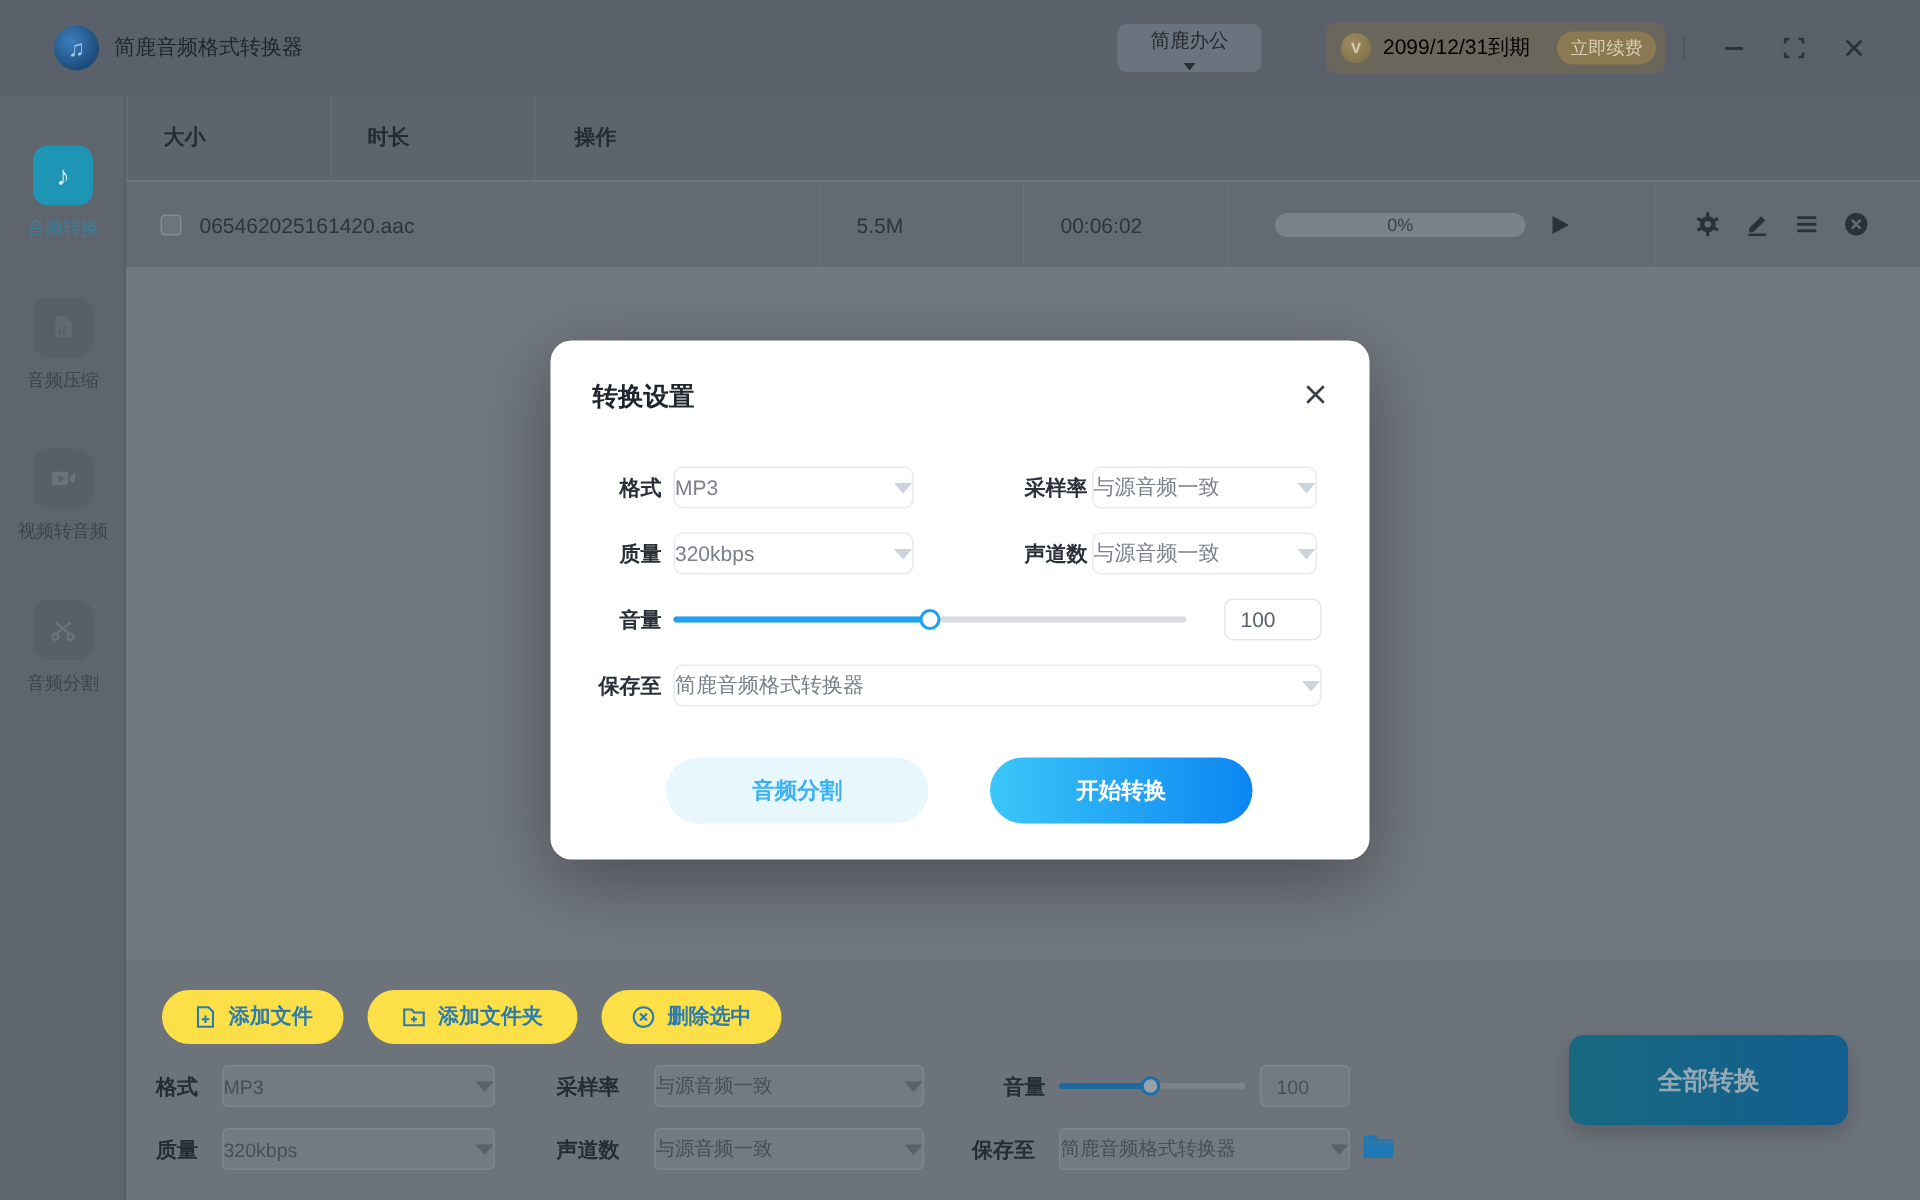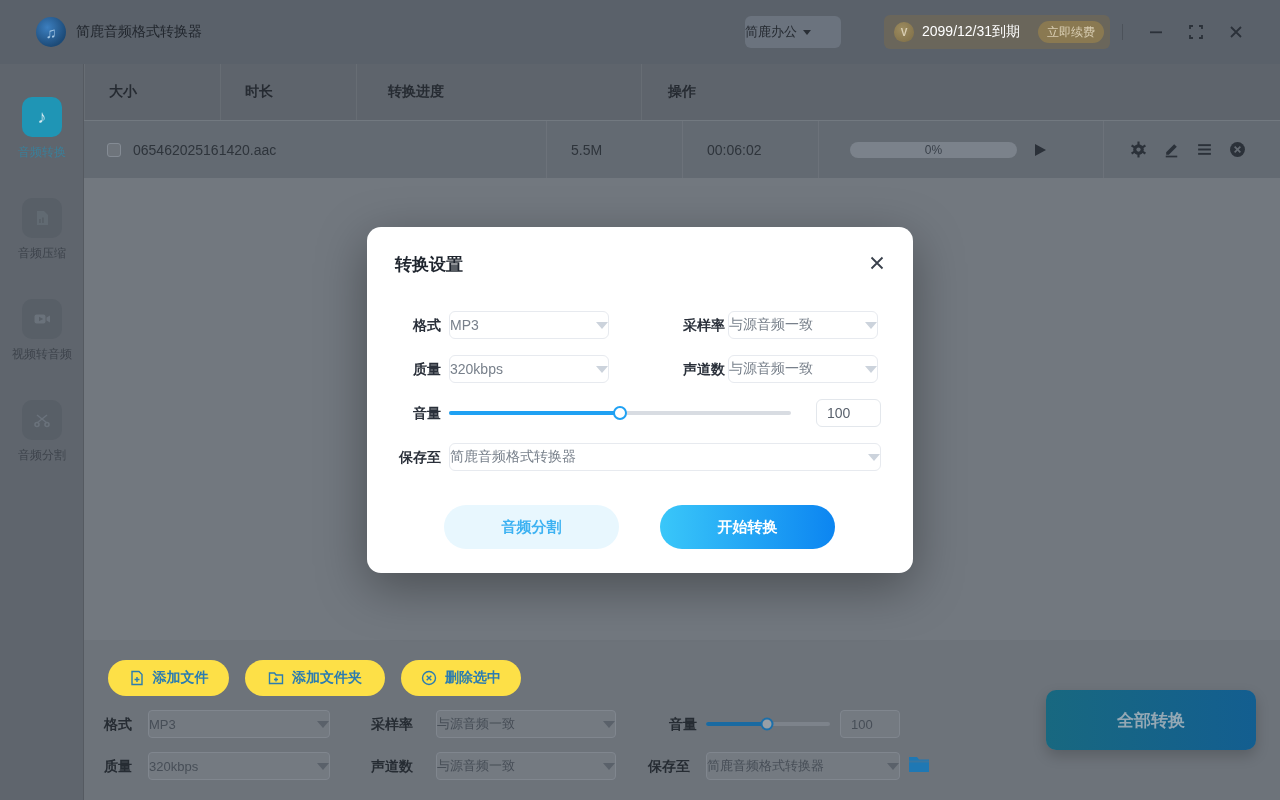--- a/index.html
+++ b/index.html
@@ -6,27 +6,27 @@
   *{box-sizing:border-box;font-family:"Liberation Sans","DejaVu Sans",sans-serif;}
   .app{position:relative;width:1280px;height:800px;overflow:hidden;background:#72787f;}
 
   
   .topbar{position:absolute;left:0;top:0;width:1280px;height:64px;background:#5a616a;display:flex;align-items:center;}
   .logo{position:absolute;left:36px;top:17px;width:30px;height:30px;border-radius:50%;
         background:radial-gradient(circle at 38% 35%,#3c7fc0,#1c4a77 72%);display:flex;align-items:center;justify-content:center;
         color:#a6c9e6;font-size:15px;}
   .app-title{position:absolute;left:76px;top:23px;font-size:14px;color:#22272e;}
   .ws-pill{position:absolute;left:745px;top:16px;width:96px;height:32px;border-radius:6px;background:#6b737e;
-           display:flex;align-items:center;gap:6px;font-size:13px;color:#262b32;cursor:default;}
+           display:flex;align-items:center;justify-content:center;gap:6px;font-size:13px;color:#262b32;cursor:default;flex-direction:column;}
   .ws-caret{width:0;height:0;border-left:4px solid transparent;border-right:4px solid transparent;border-top:5px solid #2a2f36;}
   .vip{position:absolute;left:884px;top:15px;width:226px;height:34px;border-radius:6px;background:#6a665b;
        display:flex;align-items:center;padding:0 6px 0 10px;}
   .vip-badge{width:20px;height:20px;border-radius:50% 50% 46% 46%;background:radial-gradient(circle at 40% 35%,#9d8c60,#7c6c45);
              color:#d9ceb3;font-size:10px;font-weight:bold;display:flex;align-items:center;justify-content:center;}
-  .vip-expiry{flex:1;margin-left:8px;font-size:14px;color:#ffffff;}
+  .vip-expiry{flex:1;margin-left:8px;font-size:14px;color:#000000;}
   .renew-btn{width:66px;height:22px;border-radius:11px;background:#8a7951;color:#d9ceb3;font-size:12px;
              display:flex;align-items:center;justify-content:center;cursor:default;}
   .tb-divider{position:absolute;left:1122px;top:24px;width:1px;height:16px;background:#4c525a;}
   .win-btn{position:absolute;top:22px;width:20px;height:20px;display:flex;align-items:center;justify-content:center;color:#2b3139;cursor:default;}
   .win-min{left:1146px;} .win-max{left:1186px;} .win-close{left:1226px;}
 
   
   .sidebar{position:absolute;left:0;top:64px;width:84px;height:736px;background:#5f656d;border-right:1px solid rgba(0,0,0,.10);padding-top:33px;}
   .side-item{width:84px;height:101px;display:flex;flex-direction:column;align-items:center;cursor:default;}
   .side-icon{width:40px;height:40px;border-radius:10px;background:#585f67;color:#6a727b;display:flex;align-items:center;justify-content:center;font-size:18px;}
@@ -59,21 +59,21 @@
   .dd{display:flex;align-items:center;border:1px solid #80868e;border-radius:4px;background:#747a81;
       padding:0 0;font-size:13px;color:#474e57;cursor:default;position:absolute;height:28px;}
   .dd span.val{flex:1;overflow:hidden;white-space:nowrap;}
   .caret{width:0;height:0;border-left:6px solid transparent;border-right:6px solid transparent;border-top:7px solid #5a616a;margin-left:8px;flex:none;}
   .slider{position:absolute;height:4px;border-radius:2px;background:#7d838b;}
   .slider .fill{position:absolute;left:0;top:0;height:100%;border-radius:2px;background:#1a6aa1;}
   .slider .handle{position:absolute;top:50%;transform:translate(-50%,-50%);width:13px;height:13px;border-radius:50%;background:#989fa6;border:2px solid #1d6fa9;cursor:default;}
   .valbox{position:absolute;height:28px;border:1px solid #80868e;border-radius:4px;background:#747a81;
           display:flex;align-items:center;padding:0 10px;font-size:13px;color:#474e57;}
   .folder-btn{position:absolute;left:824px;top:114px;color:#1f78b4;display:flex;cursor:default;}
-  .convert-all{position:absolute;left:962px;top:50px;width:210px;height:60px;border-radius:10px;
+  .convert-all{position:absolute;left:962px;top:50px;width:186px;height:60px;border-radius:10px;
                background:linear-gradient(90deg,#186880,#135e90);color:#94a8b4;font-size:17px;font-weight:bold;
                display:flex;align-items:center;justify-content:center;cursor:default;box-shadow:0 6px 14px rgba(0,0,0,.18);}
 
   
   .dialog{position:absolute;left:367px;top:227px;width:546px;height:346px;background:#ffffff;border-radius:14px;
           box-shadow:0 14px 50px rgba(0,0,0,.35);}
   .dlg-title{position:absolute;left:28px;top:26px;font-size:17px;font-weight:bold;color:#1f252e;}
   .dlg-close{position:absolute;right:26px;top:26px;width:20px;height:20px;display:flex;align-items:center;justify-content:center;color:#39404b;cursor:default;}
   .dlg-label{position:absolute;left:0;width:74px;text-align:right;height:28px;line-height:28px;font-size:14px;font-weight:bold;color:#2a303a;}
   .dlg-label.r{left:290px;width:68px;}
@@ -166,23 +166,20 @@
     </div>
   </div>
 
   <div class="thead">
     <div class="cell c-size">
         <span>大小</span>
       </div>
     <div class="cell c-dur">
         <span>时长</span>
       </div>
-    <div class="cell c-prog">
-        <span>转换进度</span>
-      </div>
     <div class="cell c-act">
         <span>操作</span>
       </div>
   </div>
 
   <div class="trow">
     <div class="cell c-name">
         <span class="checkbox"></span>
       <span>065462025161420.aac</span>
       </div>

